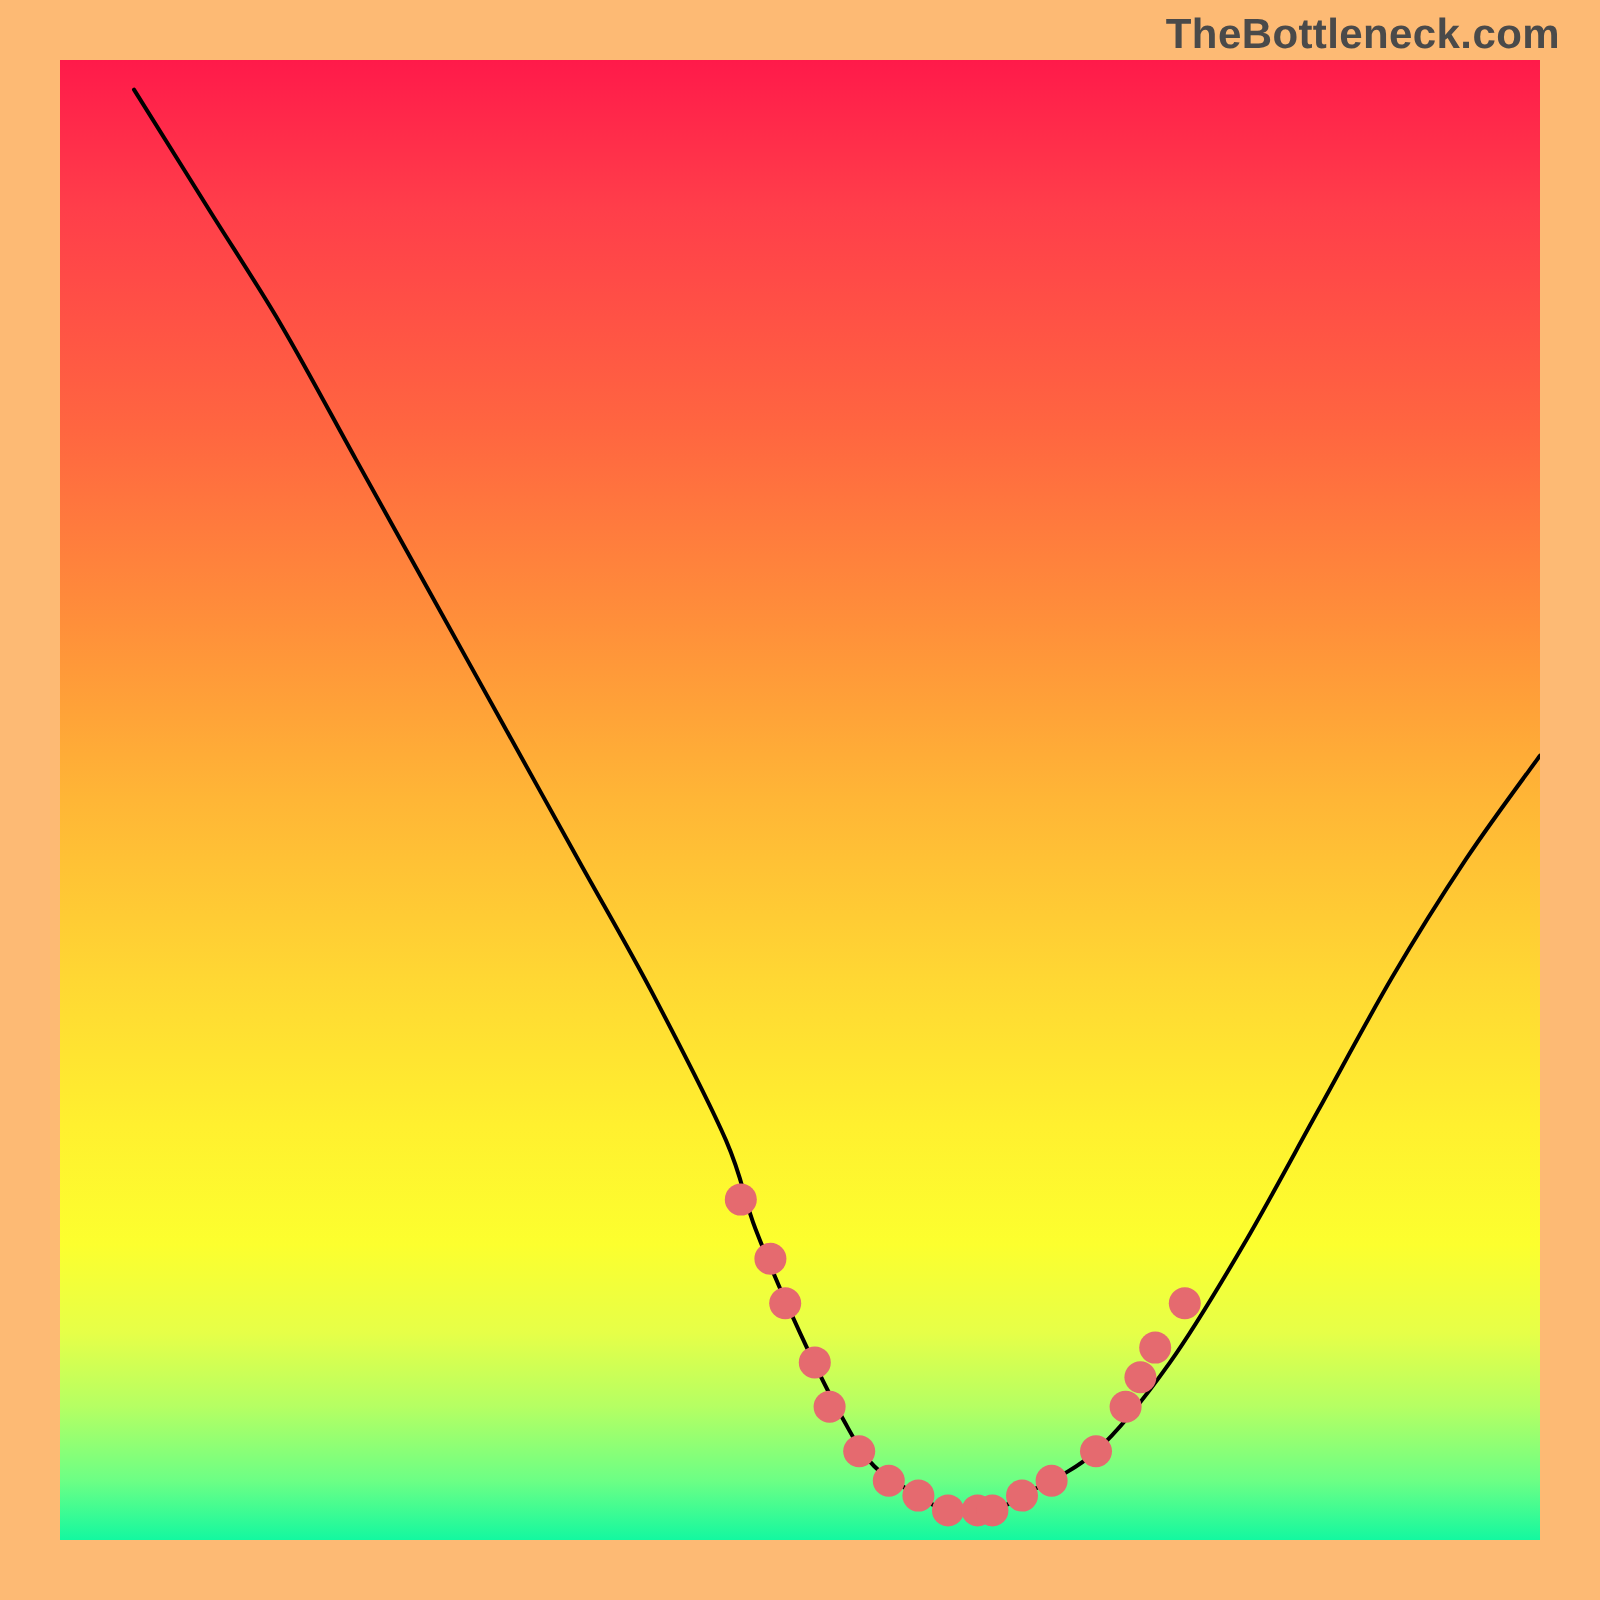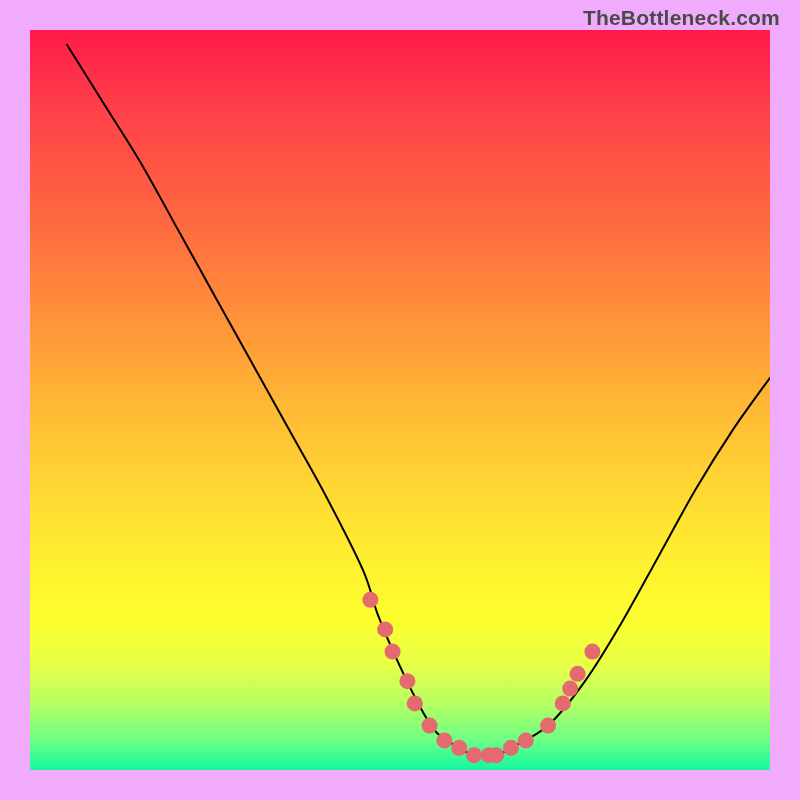--- a/index.html
+++ b/index.html
@@ -8,21 +8,21 @@
     width: 800px;
     height: 800px;
     background: #000;
     overflow: hidden;
     font-family: Arial, Helvetica, sans-serif;
   }
   .stage {
     position: relative;
     width: 800px;
     height: 800px;
-    background: #f0abfc;
+    background: #fdba74;
   }
   .plot-area {
     position: absolute;
     left: 30px;
     top: 30px;
     width: 740px;
     height: 740px;
     
     background: linear-gradient(
       to bottom,

